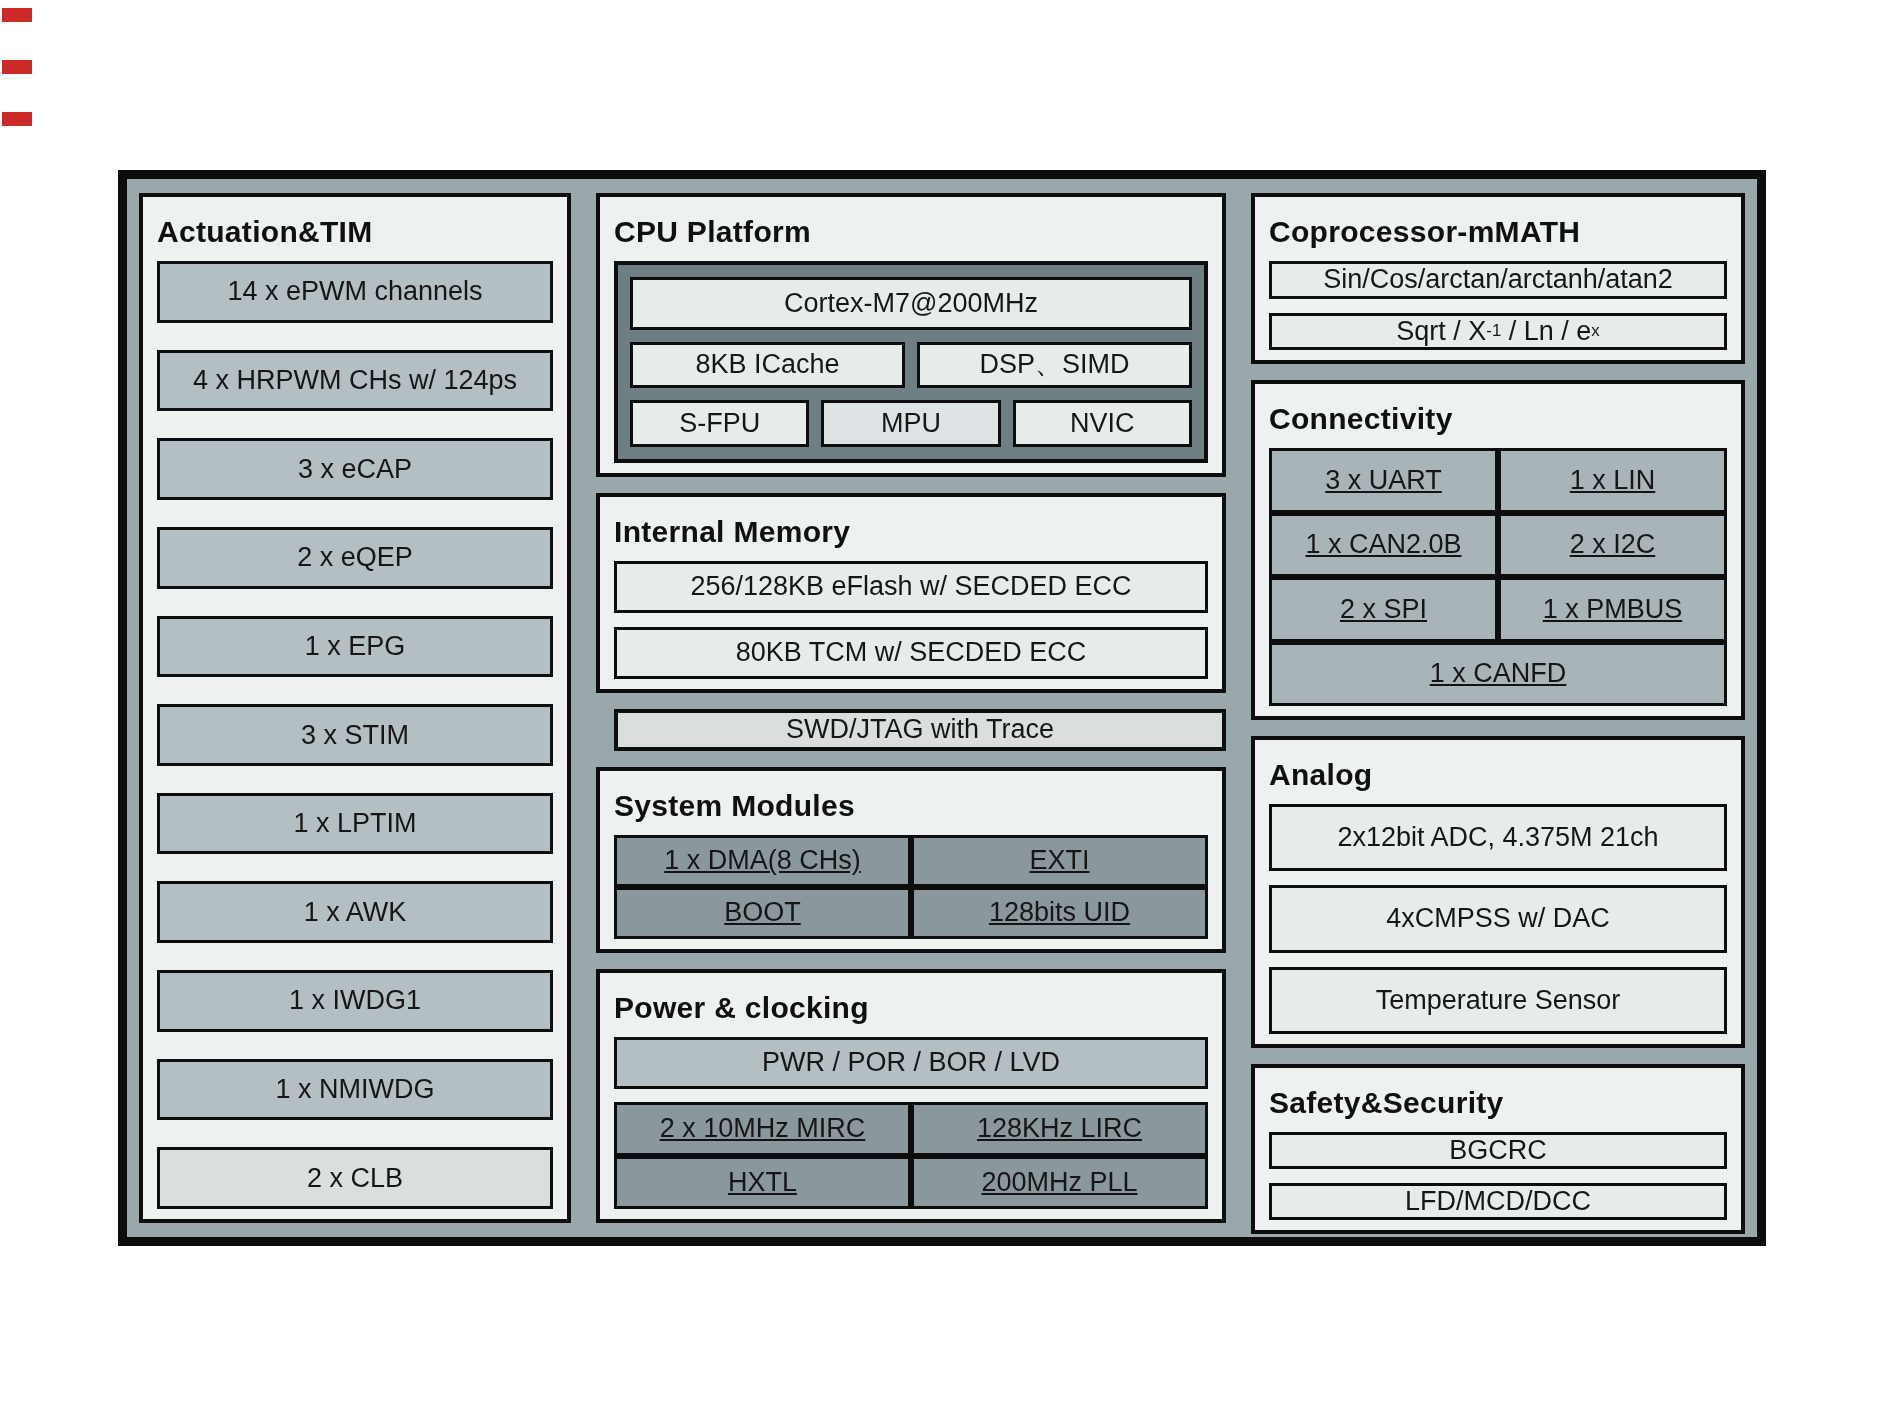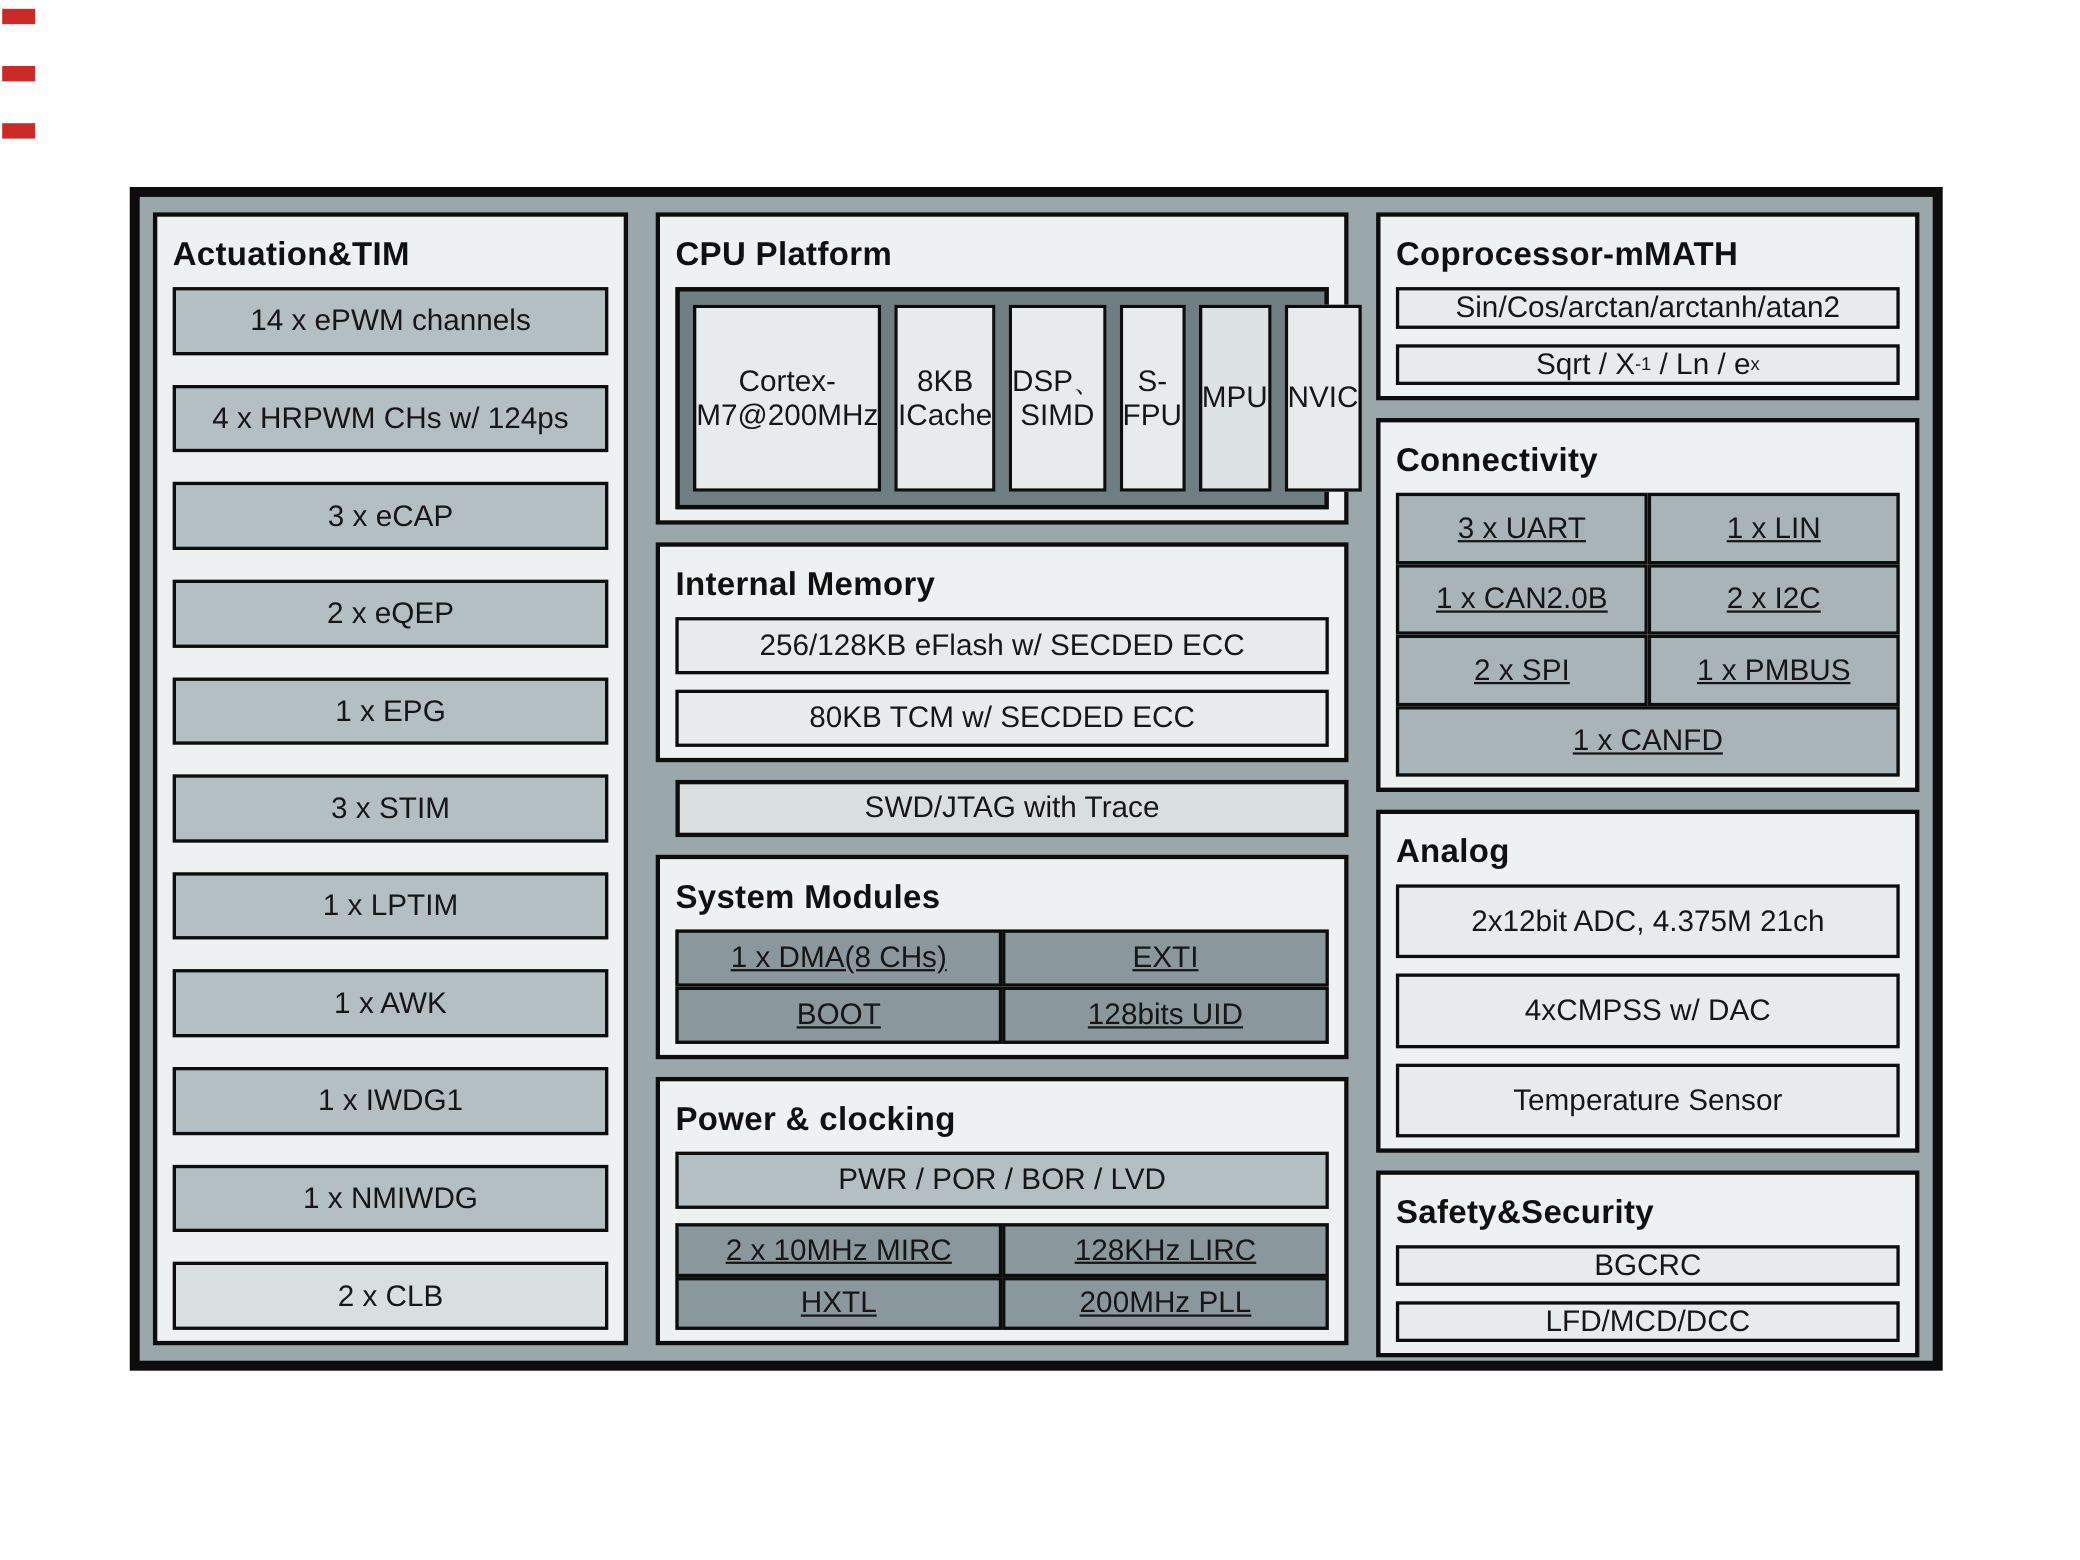--- a/index.html
+++ b/index.html
@@ -44,32 +44,32 @@
   .cb{background:var(--c-conn-box,#a8b4b8);}
 
   .panel-left{height:100%;}
   .stack{flex:1;display:flex;flex-direction:column;gap:27px;}
   .stack .box{flex:1;}
 
   .p-cpu{height:284px;}
   .cpu-inner{
     flex:1;background:var(--c-cpu-cluster,#6e7e83);
     border:4px solid var(--c-border,#0d0d0d);box-sizing:border-box;
-    padding:12px;display:flex;flex-direction:row;gap:12px;
+    padding:12px;display:flex;flex-direction:column;gap:12px;
   }
   .cpu-row{flex:1;display:flex;gap:12px;}
   .cpu-row .box{flex:1;}
   .cpu-core{flex:1;}
   .mpu{background:#dde2e4;}
 
   .p-mem{height:200px;}
   .rows{flex:1;display:flex;flex-direction:column;gap:14px;}
   .rows .box{flex:1;}
 
-  .swd-box{height:52px;border-width:4px;font-size:27px;flex:0 0 auto;margin-left:18px;}
+  .swd-box{height:42px;border-width:4px;font-size:27px;flex:0 0 auto;margin-left:18px;}
 
   .p-sys{height:186px;}
   .grid2{flex:1;display:grid;grid-template-columns:1fr 1fr;text-decoration:underline;}
   .span2{grid-column:1 / -1;}
 
   .p-pow{flex:1;}
   .pow-wide{height:52px;flex:0 0 auto;margin-bottom:13px;}
 
   .p-cop{height:171px;}
   .p-conn{height:340px;}

